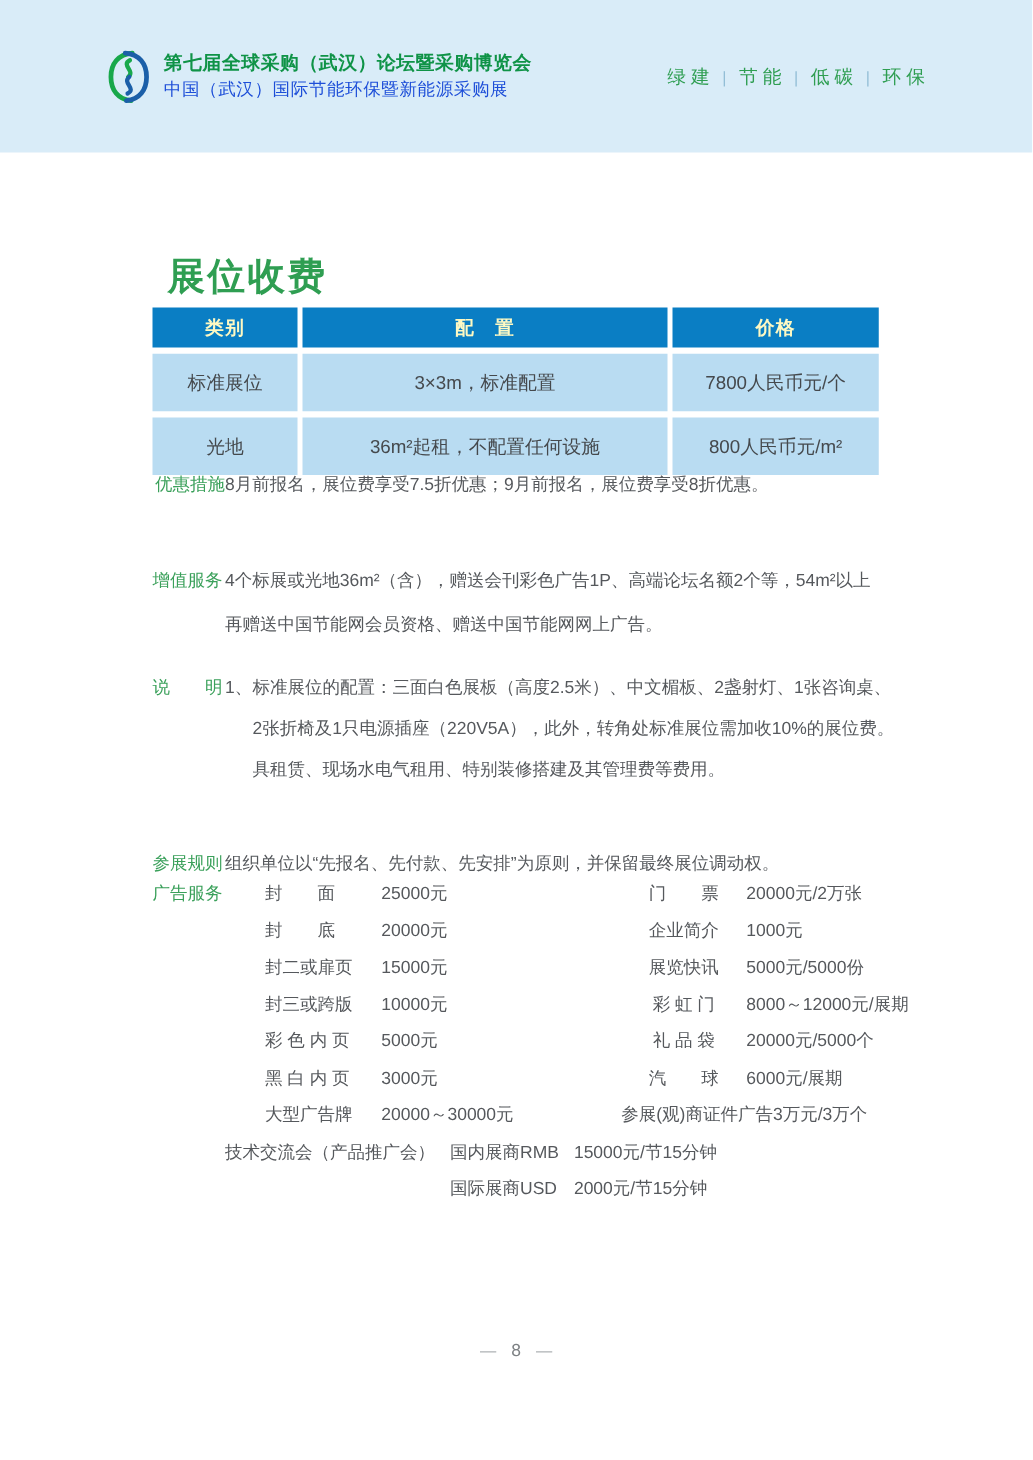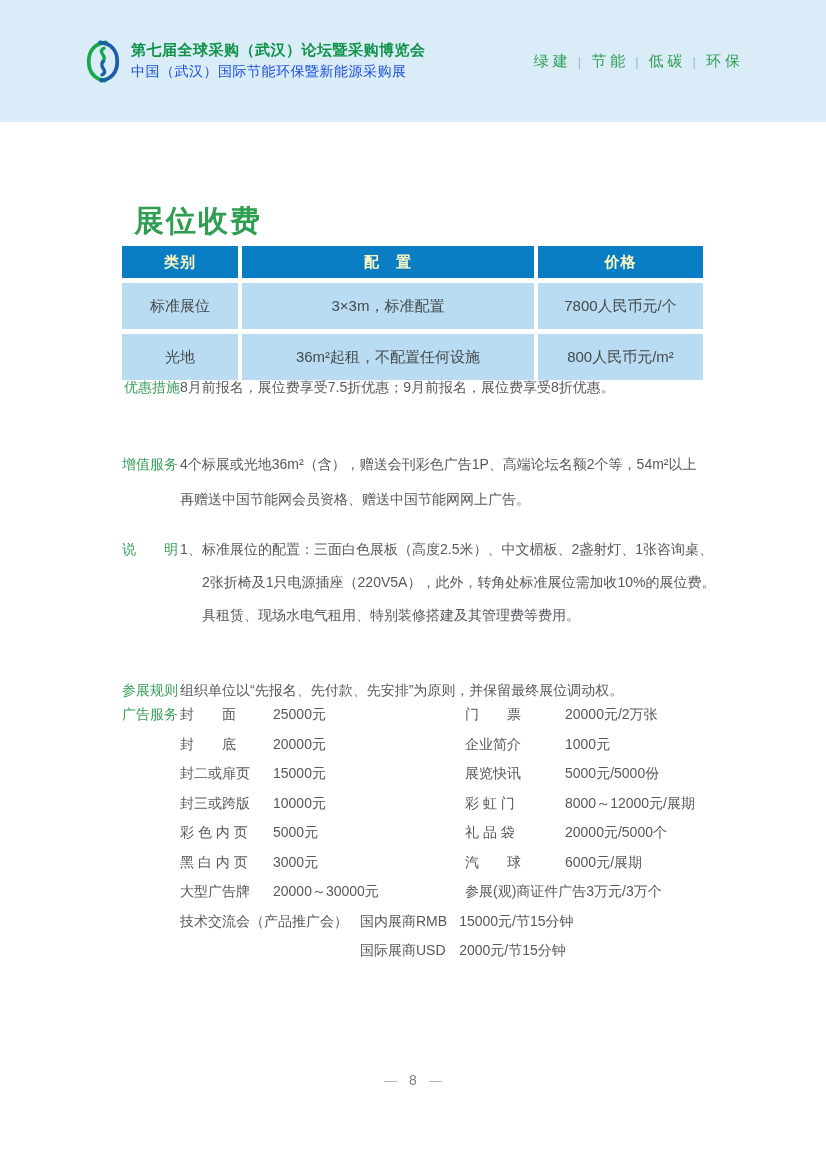--- a/index.html
+++ b/index.html
@@ -32,23 +32,23 @@
   .section .body{flex:1;}
   .s0{top:377px;line-height:20px;text-align:right;}
   .s1{top:447px;line-height:35px;}
   .s2{top:533px;line-height:33px;}
   .s3{top:680px;line-height:20px;}
   .note-first .num{display:inline-block;width:22px;}
   .note-cont{padding-left:22px;}
   
   .ads{top:700px;line-height:29.5px;}
   .ad-row{display:flex;white-space:nowrap;}
-  .al{width:93px;flex:none;}
+  .al{width:93px;flex:none;margin-left:32px;}
   .ap{width:192px;flex:none;}
-  .rl{min-width:100px;flex:none;}
+  .rl{min-width:100px;flex:none;text-align:center;}
   .ad-special{display:grid;grid-template-columns:max-content max-content max-content;
               column-gap:12px;justify-content:start;}
   .sp-col2{grid-column:2;}
   .sp-col3{grid-column:3;}
   
   .footer{position:absolute;top:1072px;left:0;width:826px;text-align:center;
           font-size:14px;color:#7d8184;}
   .dash{color:#a7abae;margin:0 12px;font-size:13px;}
 </style>
 </head>

